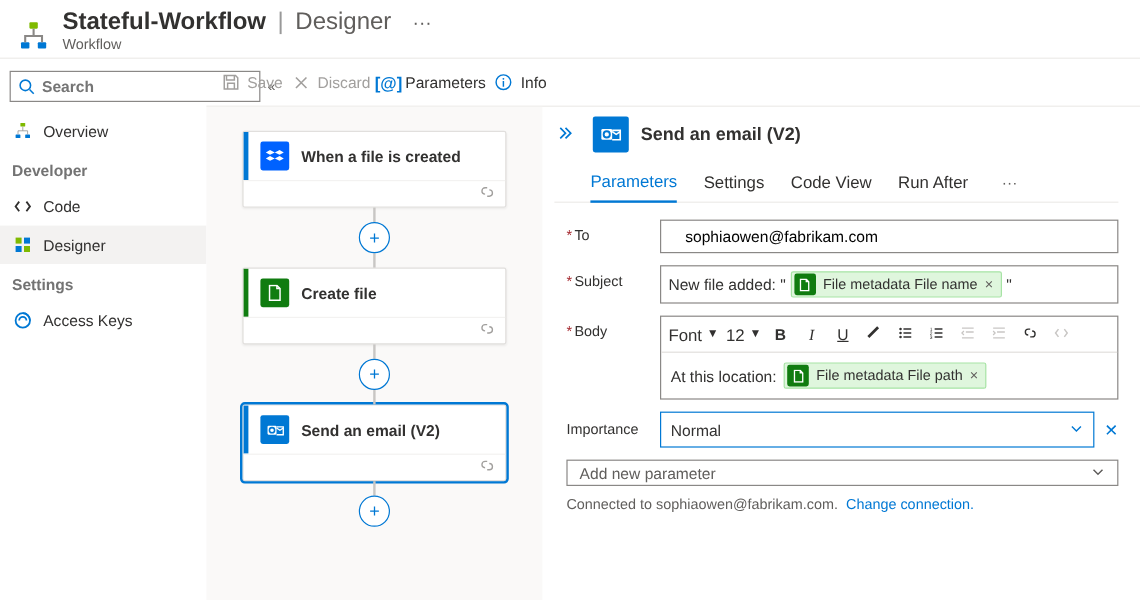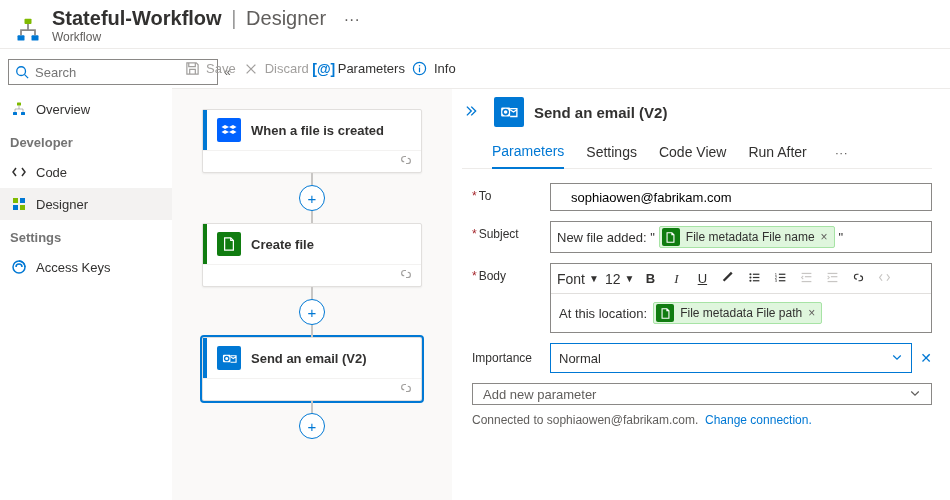--- a/index.html
+++ b/index.html
@@ -15,21 +15,21 @@
   .header .more { margin-left: 14px; color: #605e5c; font-size: 16px; cursor: pointer; }
 
   .topline { border-top: 1px solid #edebe9; }
 
   
   .row { display: flex; height: calc(500px - 48px); }
   .sidebar { width: 172px; border-right: 0; padding: 6px 0; }
   .search-wrap { display:flex; align-items:center; padding: 4px 8px 8px; }
   .search { flex:1; display:flex; align-items:center; border:1px solid #8a8886; height:26px; padding:0 6px; color:#605e5c; }
   .search svg { flex-shrink:0; }
-  .search input { border:none; outline:none; flex:1; margin-left:6px; font-size:13px; color:#323130; }
+  .search input { border:none; outline:none; flex:1; margin-left:6px; font-size:13px; color:#323130;font-weight:bold; }
   .collapse-btn { width:22px; text-align:center; color:#605e5c; margin-left:6px; cursor:pointer; font-size:12px; }
 
   .side-item { display:flex; align-items:center; height:32px; padding: 0 10px; cursor:pointer; }
   .side-item .ic { width:18px; display:flex; align-items:center; justify-content:center; margin-right:8px; }
   .side-item.active { background:#f3f2f1; position:relative; }
   .side-section { font-size:13px; font-weight:600; padding:10px 10px 6px; color:#737373; }
 
   
   .main { flex:1; display:flex; flex-direction:column; }
   .toolbar { height:40px; display:flex; align-items:center; padding:0 12px; border-bottom:1px solid #edebe9; gap:7px; }

